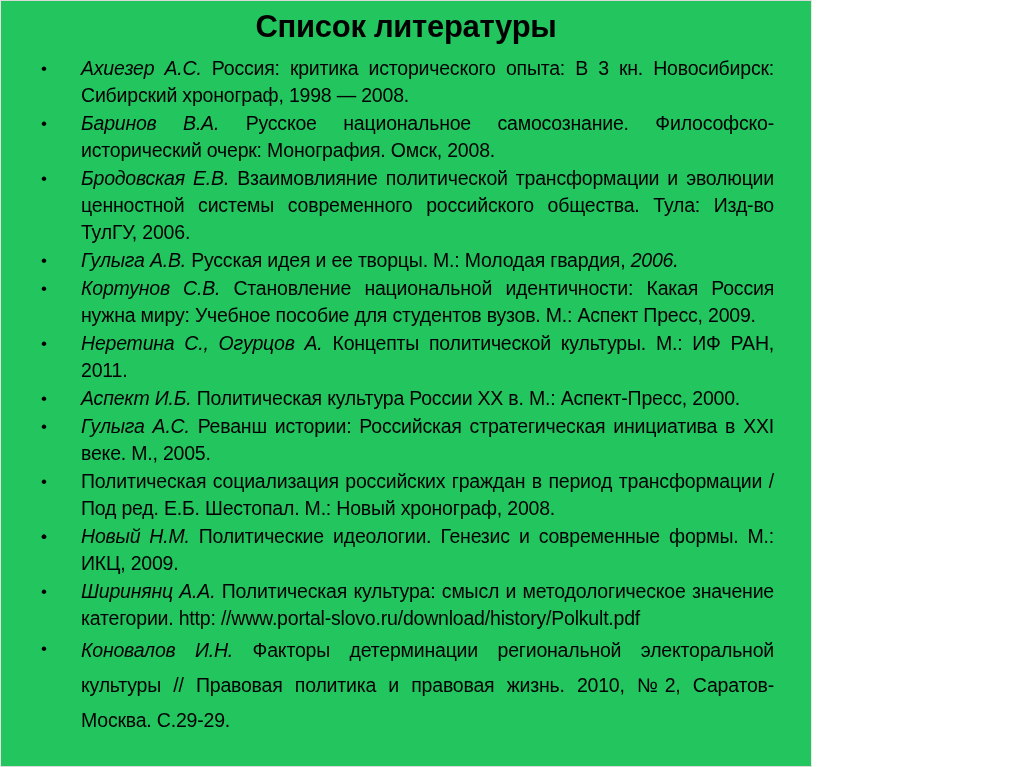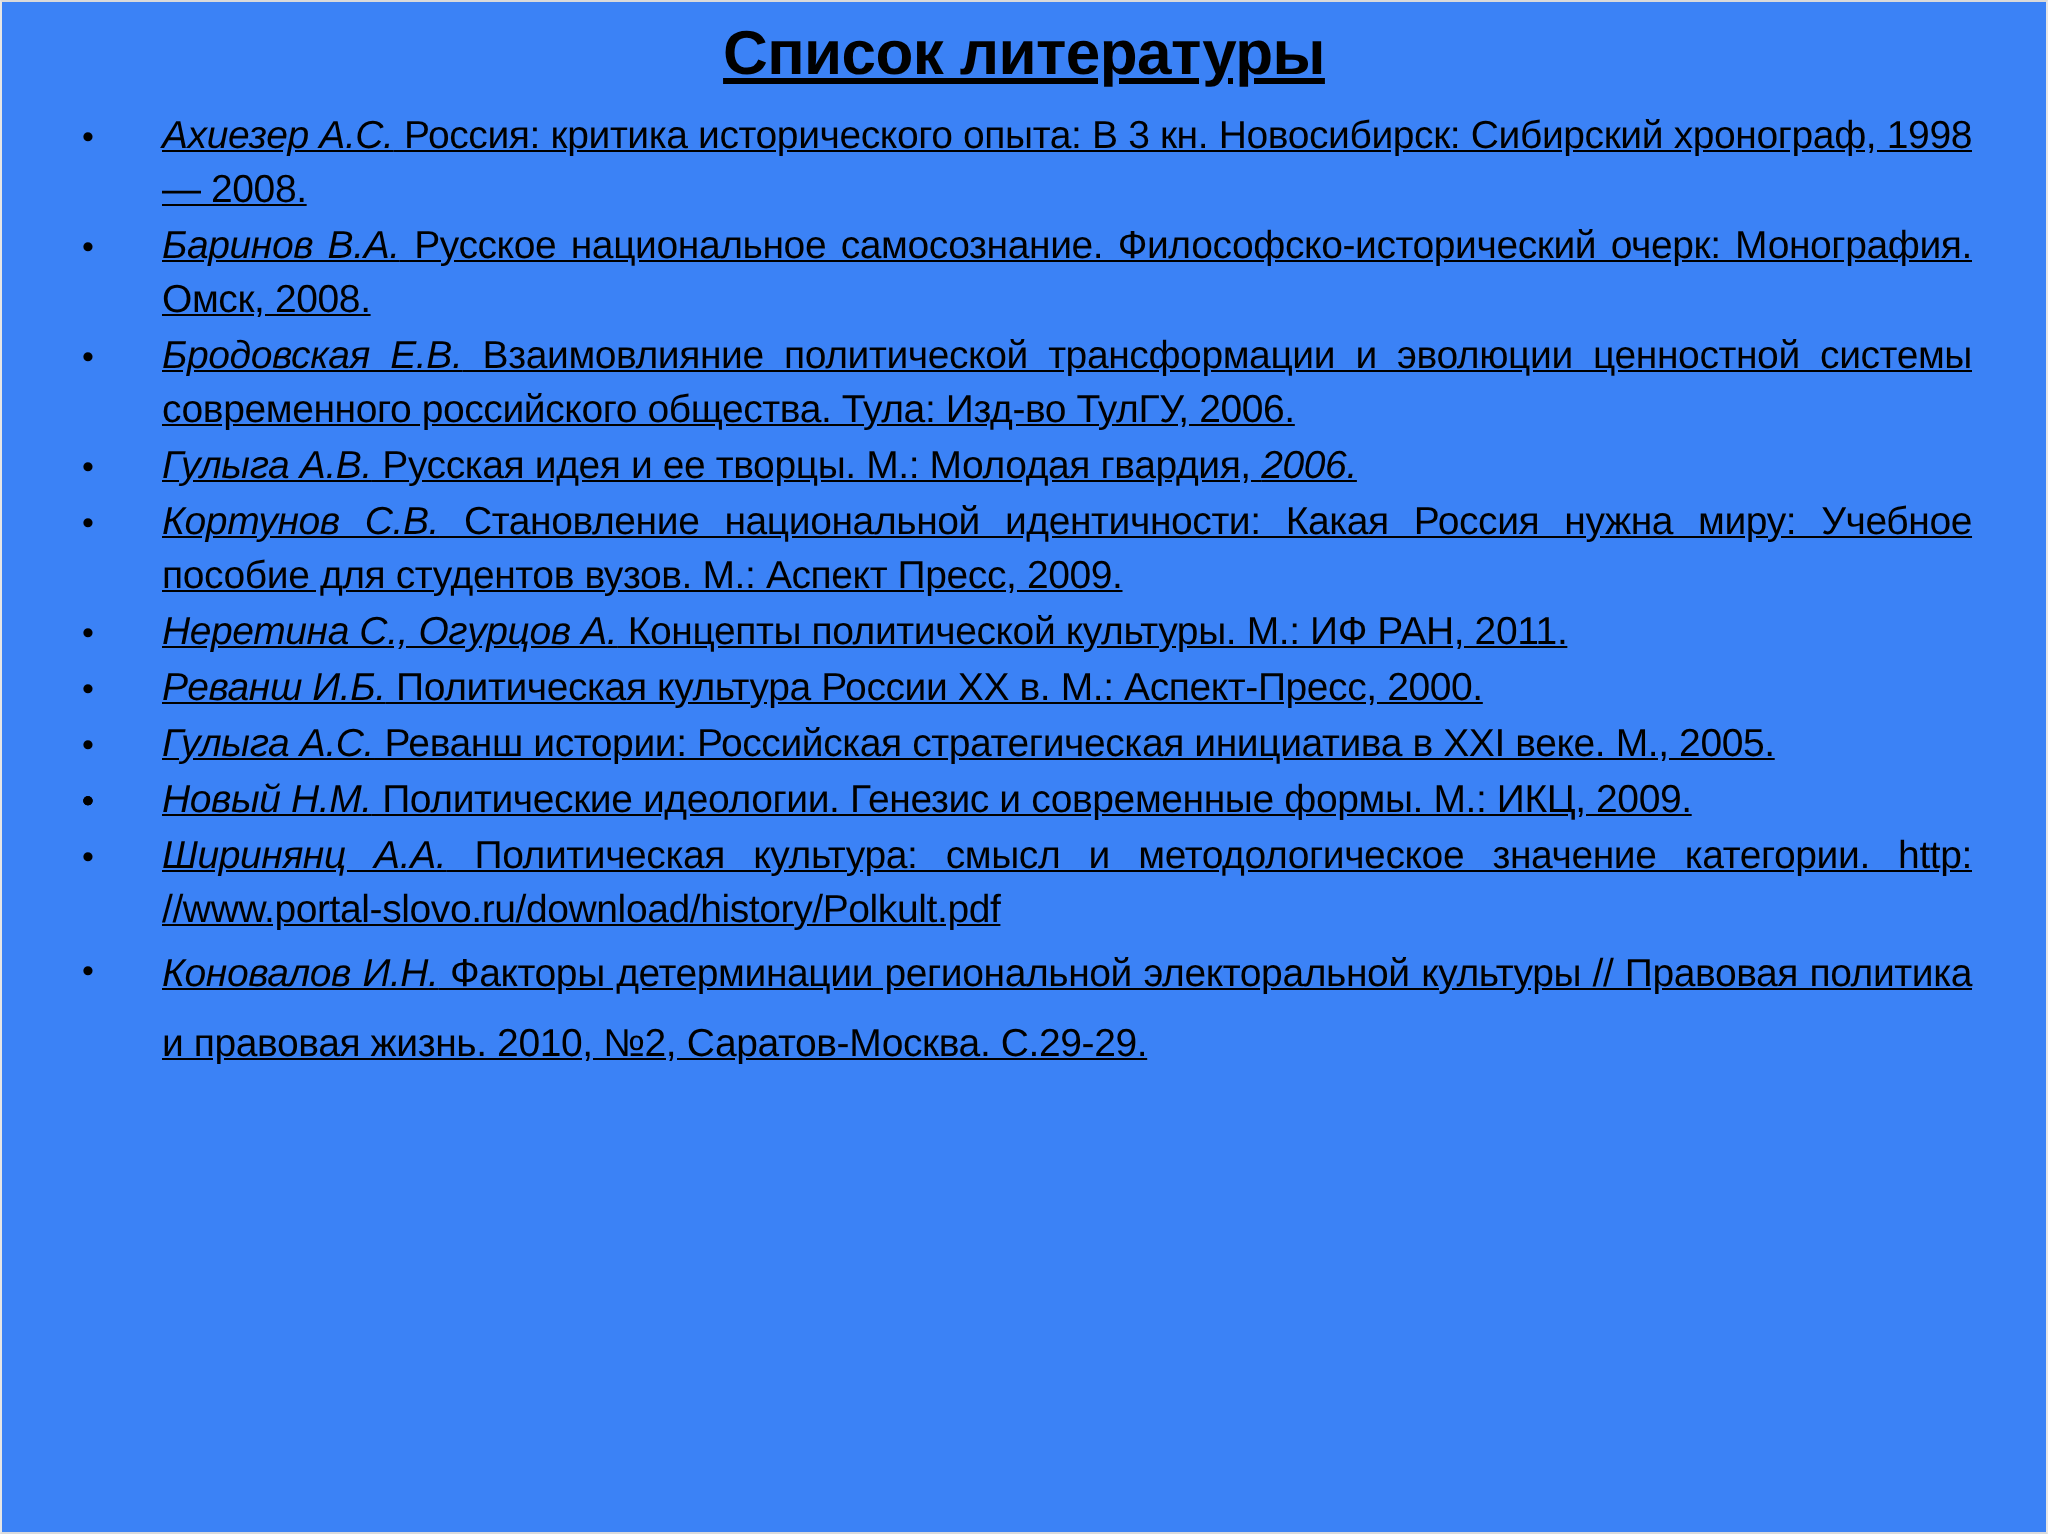--- a/index.html
+++ b/index.html
@@ -1,31 +1,30 @@
 <!DOCTYPE html>
 <html lang="ru"><head>
 <meta charset="utf-8">
 <style>
   html, body {
     margin: 0;
     padding: 0;
     background: #ffffff;
   }
   .slide {
-    width: 1024px;
+    width: 812px;
     height: 767px;
     box-sizing: border-box;
-    background: #3b82f6;
+    background: #22c55e;
     border: 1px solid #e6e6e6;
     border-top-color: #dadada;
     border-bottom-color: #dadada;
     font-family: "Liberation Sans", "DejaVu Sans", sans-serif;
     color: #000000;
     overflow: hidden;
-    text-decoration: underline;
   }
   .title {
     margin: 8px 0 10px 0;
     text-align: center;
     font-size: 31px;
     font-weight: 700;
     letter-spacing: -0.3px;
     color: #000000;
   }
   ul.biblio {
@@ -64,21 +63,21 @@
 
 <div class="slide">
   <h1 class="title">Список литературы</h1>
   <ul class="biblio">
       <li><span class="marker">•</span><span class="it">Ахиезер А.С.</span><span> Россия: критика исторического опыта: В 3 кн. Новосибирск: Сибирский хронограф, 1998 — 2008.</span></li>
       <li><span class="marker">•</span><span class="it">Баринов В.А.</span><span> Русское национальное самосознание. Философско-исторический очерк: Монография. Омск, 2008.</span></li>
       <li><span class="marker">•</span><span class="it">Бродовская Е.В.</span><span> Взаимовлияние политической трансформации и эволюции ценностной системы современного российского общества. Тула: Изд-во ТулГУ, 2006.</span></li>
       <li><span class="marker">•</span><span class="it">Гулыга А.В.</span><span> Русская идея и ее творцы. М.: Молодая гвардия, </span><span class="it">2006.</span></li>
       <li><span class="marker">•</span><span class="it">Кортунов С.В.</span><span> Становление национальной идентичности: Какая Россия нужна миру: Учебное пособие для студентов вузов. М.: Аспект Пресс, 2009.</span></li>
       <li><span class="marker">•</span><span class="it">Неретина С., Огурцов А.</span><span> Концепты политической культуры. М.: ИФ РАН, 2011.</span></li>
-      <li><span class="marker">•</span><span class="it">Реванш И.Б.</span><span> Политическая культура России XX в. М.: Аспект-Пресс, 2000.</span></li>
+      <li><span class="marker">•</span><span class="it">Аспект И.Б.</span><span> Политическая культура России XX в. М.: Аспект-Пресс, 2000.</span></li>
       <li><span class="marker">•</span><span class="it">Гулыга А.С.</span><span> Реванш истории: Российская стратегическая инициатива в XXI веке. М., 2005.</span></li>
-      <li><span class="marker">•</span></li>
+      <li><span class="marker">•</span><span>Политическая социализация российских граждан в период трансформации / Под ред. Е.Б. Шестопал. М.: Новый хронограф, 2008.</span></li>
       <li><span class="marker">•</span></li>
       <li><span class="marker">•</span><span class="it">Новый Н.М.</span><span> Политические идеологии. Генезис и современные формы. М.: ИКЦ, 2009.</span></li>
       <li><span class="marker">•</span><span class="it">Ширинянц А.А.</span><span> Политическая культура: смысл и методологическое значение категории. http: //www.portal-slovo.ru/download/history/Polkult.pdf</span></li>
       <li class="wide"><span class="marker">•</span><span class="it">Коновалов И.Н.</span><span> Факторы детерминации региональной электоральной культуры // Правовая политика и правовая жизнь. 2010, №2, Саратов-Москва. С.29-29.</span></li>
     </ul>
 </div>
 
 </body></html>

